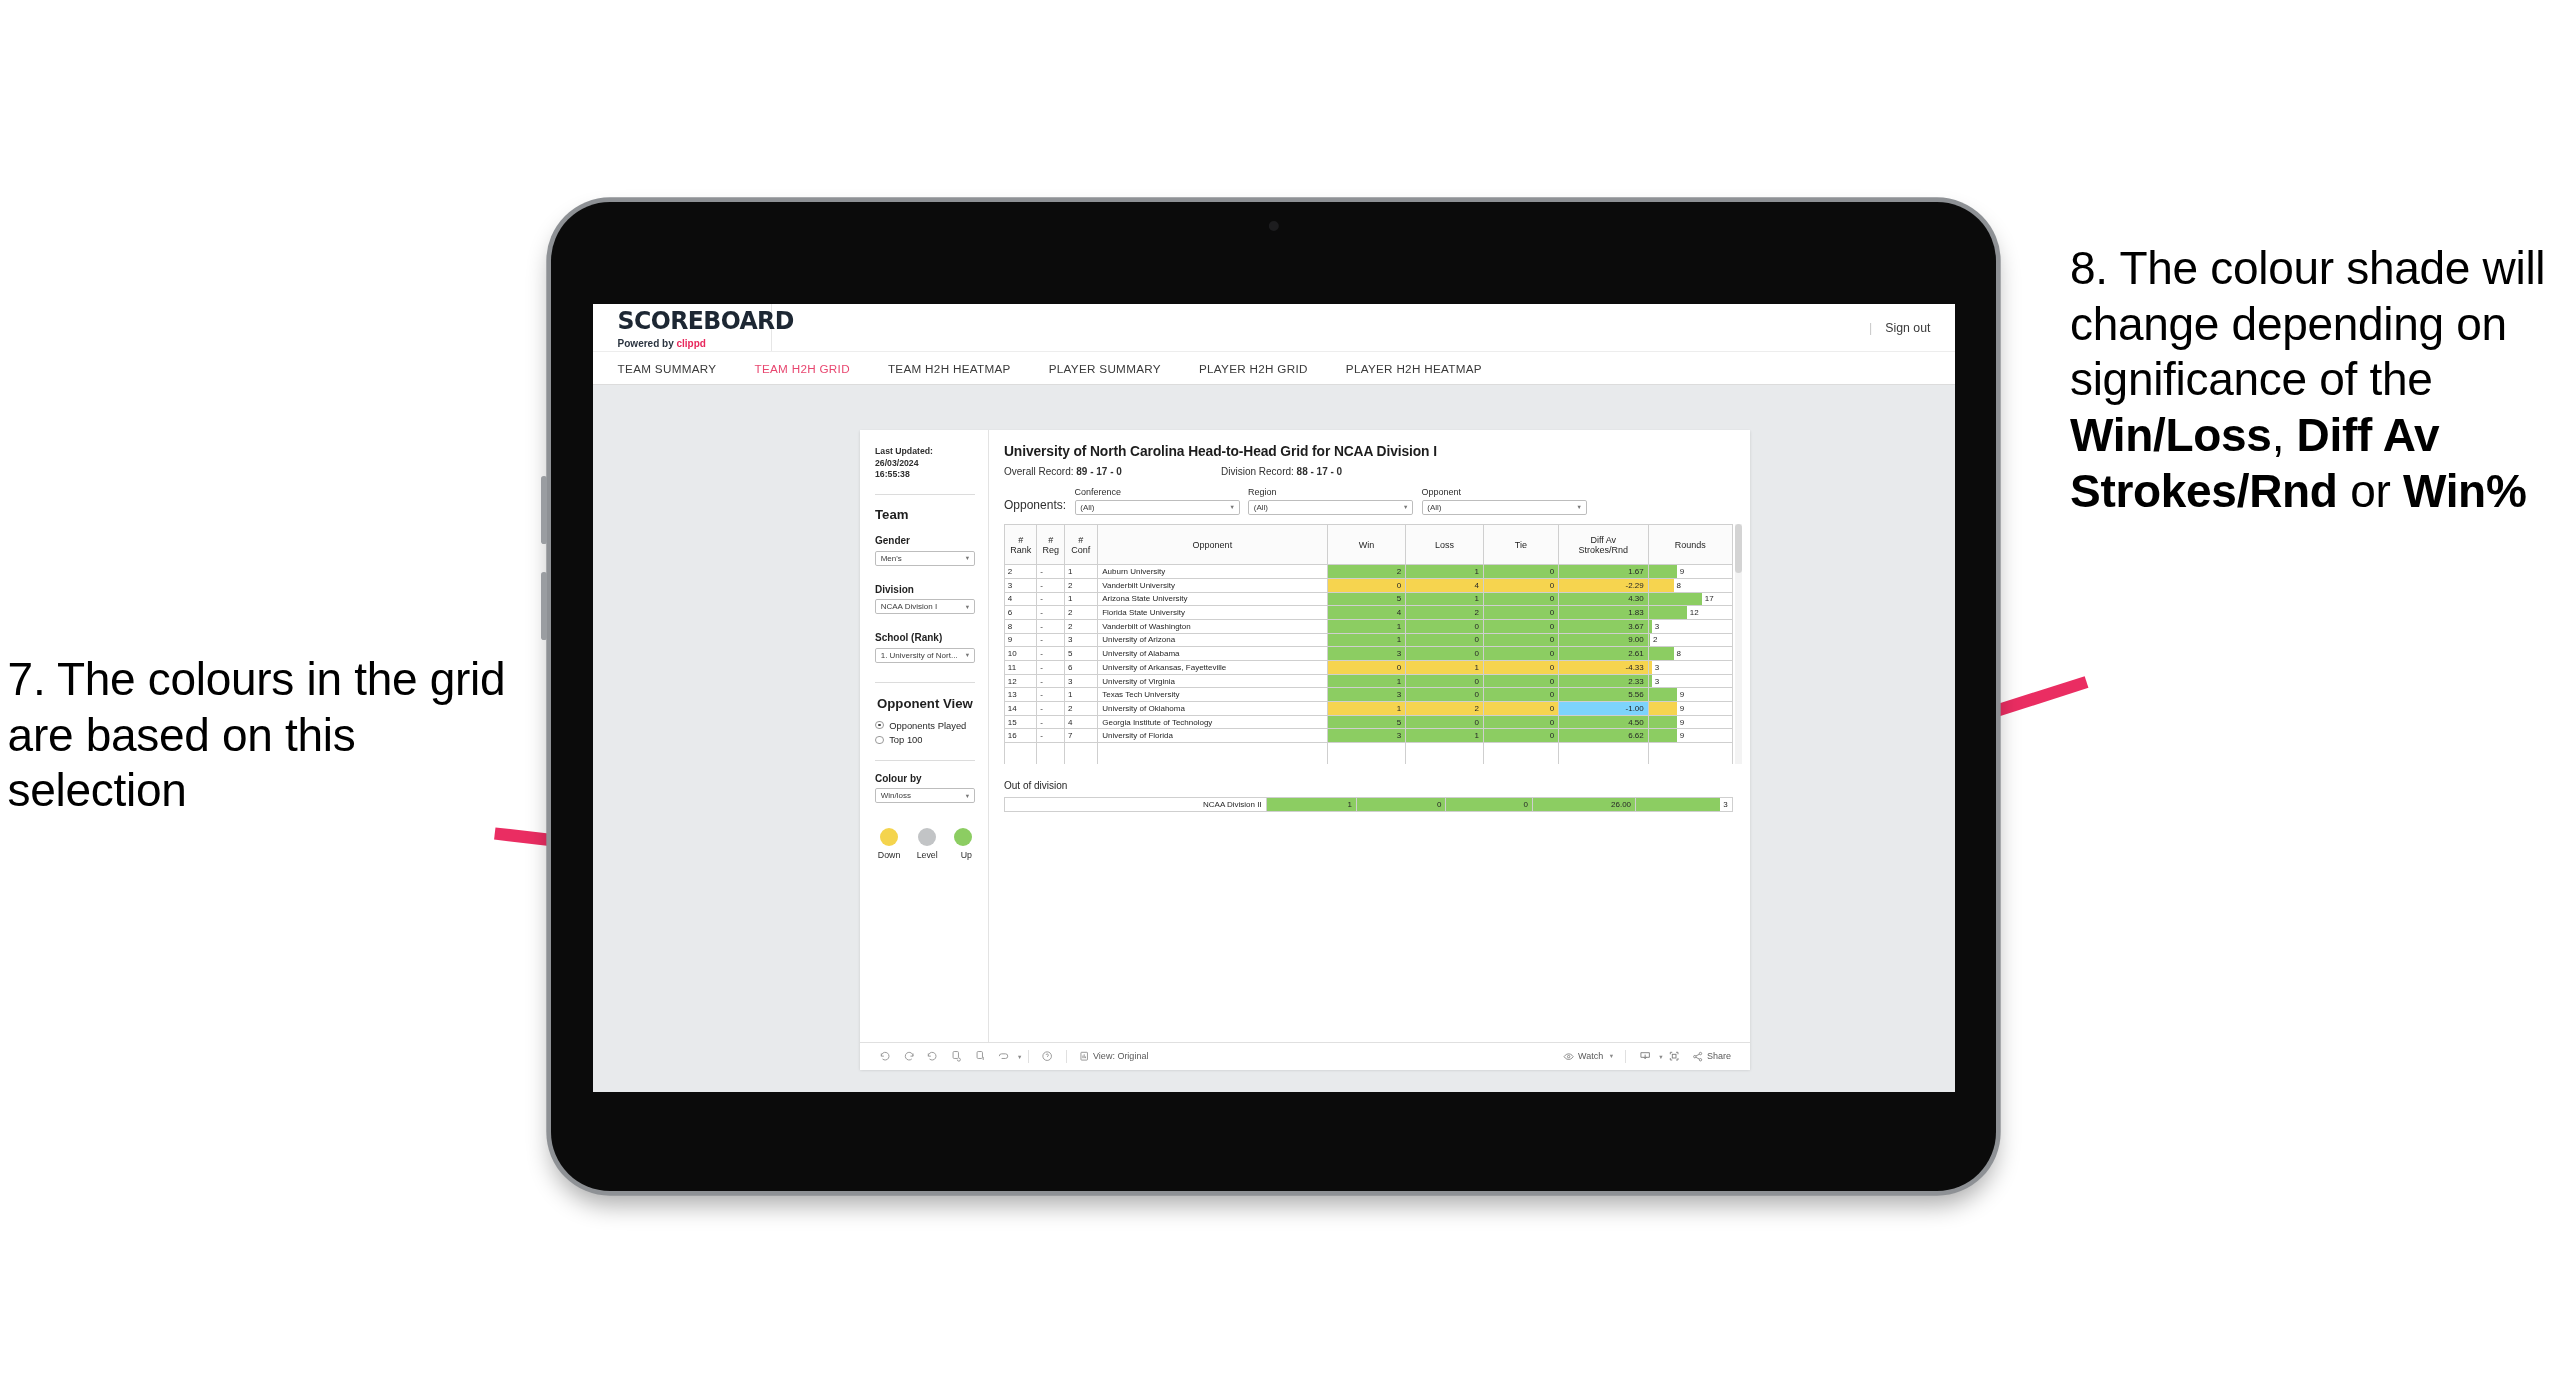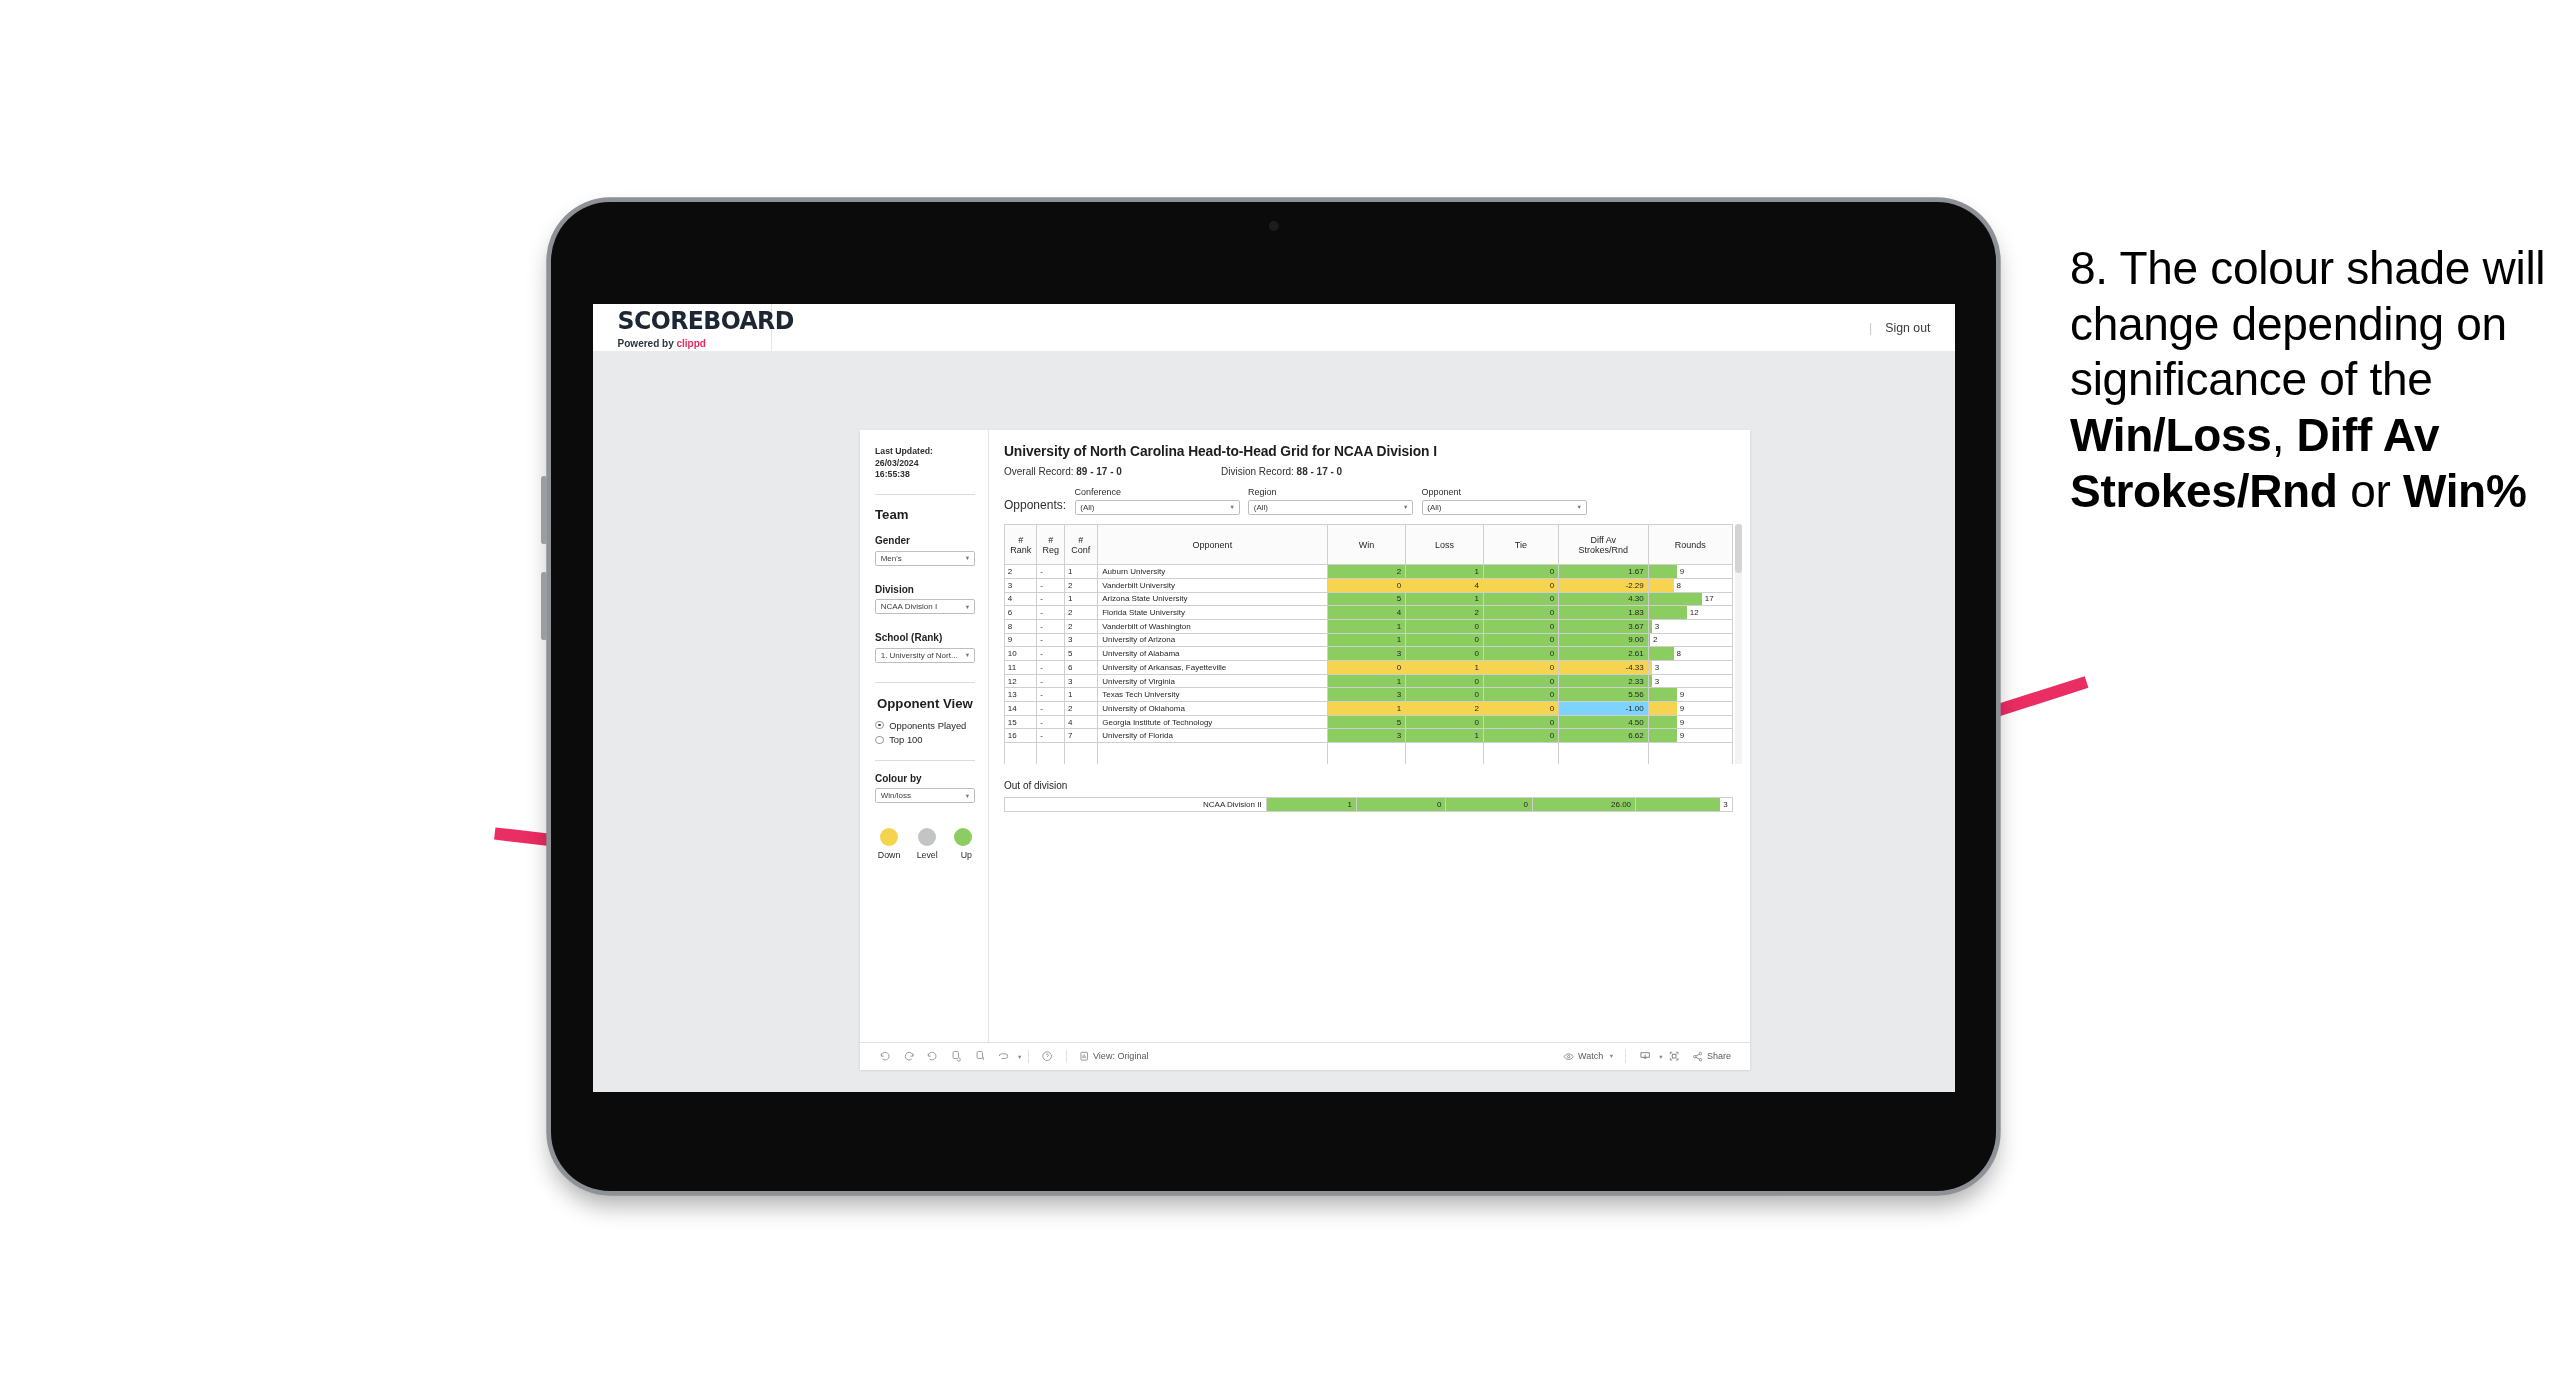--- a/index.html
+++ b/index.html
@@ -116,20 +116,21 @@
   .tbsep { width:0.9px; height:13.2px; background:#e0e0e0; margin:0 6.6px; }
   .tbtext { font-size:9px; color:#5a5a5a; display:flex; align-items:center; gap:3.8px; }
   .tbright { margin-left:auto; display:flex; align-items:center; }
   .caret { font-size:6.6px; color:#8a8a8a; margin-left:2.8px; }
 </style>
 </head>
 <body>
 
 <div id="stage">
 
+  <div class="annot" id="annot-left">7. The colours in the grid are based on this selection</div>
 
   <div class="annot" id="annot-right"><span>8. The colour shade will change depending on significance of the </span><b>Win/Loss</b><span>, </span><b>Diff Av Strokes/Rnd</b><span> or </span><b>Win%</b></div>
 
   <svg class="arrow" style="left:491px; top:807px;" width="397" height="104" viewBox="0 0 420 110">
     <path d="M4 28 L330 66" stroke="#ea2d62" stroke-width="13" fill="none"></path>
     <path d="M400 96 L318 36 L330 84 Z" fill="#ea2d62"></path>
   </svg>
 
   <svg class="arrow" style="left:1671px; top:661px;" width="425" height="161" viewBox="0 0 450 170">
     <path d="M440 22 L140 118" stroke="#ea2d62" stroke-width="13" fill="none"></path>
@@ -145,20 +146,28 @@
         <div class="brand">
           <div class="logo">SCOREBOARD</div>
           <div class="sub"><span>Powered by </span><i>clippd</i></div>
         </div>
         <div class="topright">
           <span class="sep">|</span>
           <span>Sign out</span>
         </div>
       </div>
 
+      <div class="subnav">
+        <div class="sitem">TEAM SUMMARY</div>
+        <div class="sitem active">TEAM H2H GRID</div>
+        <div class="sitem">TEAM H2H HEATMAP</div>
+        <div class="sitem">PLAYER SUMMARY</div>
+        <div class="sitem">PLAYER H2H GRID</div>
+        <div class="sitem">PLAYER H2H HEATMAP</div>
+      </div>
 
       <div id="vizwrap">
         <div id="vizbody">
 
           <aside class="side">
             <div class="lastupd">
               <div>Last Updated: 26/03/2024</div>
               <div>16:55:38</div>
             </div>
             <div class="hr"></div>

